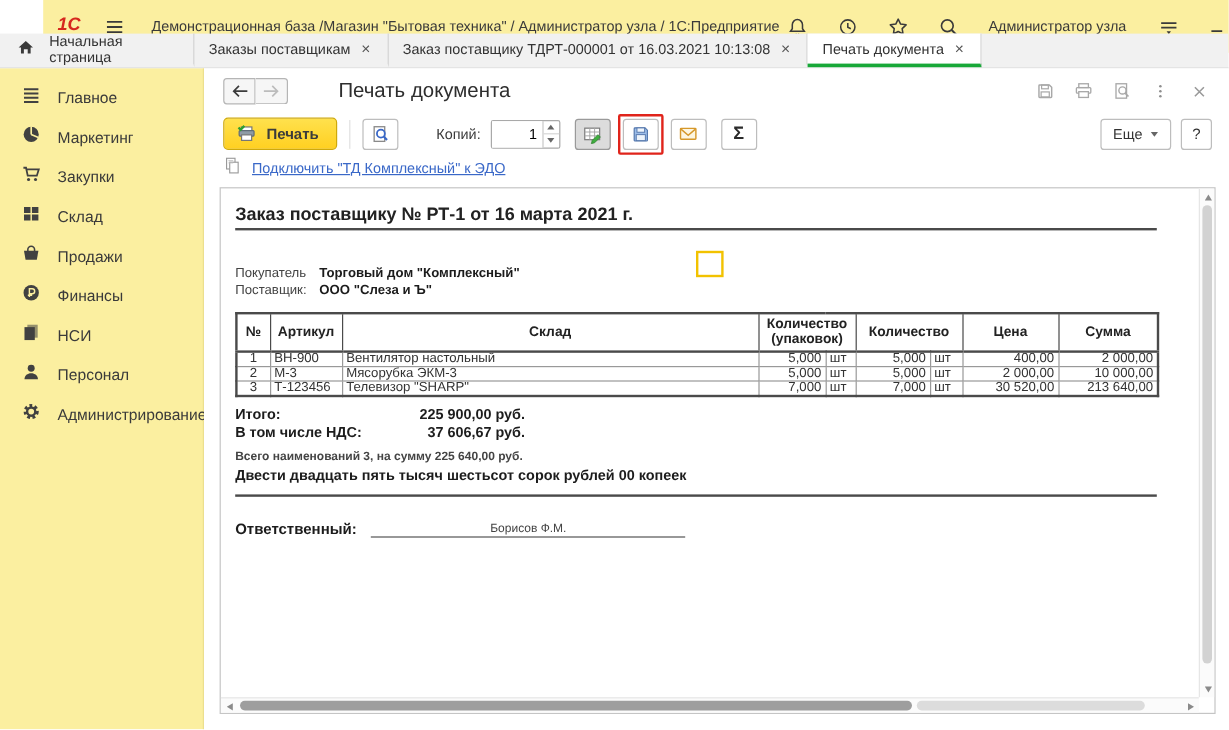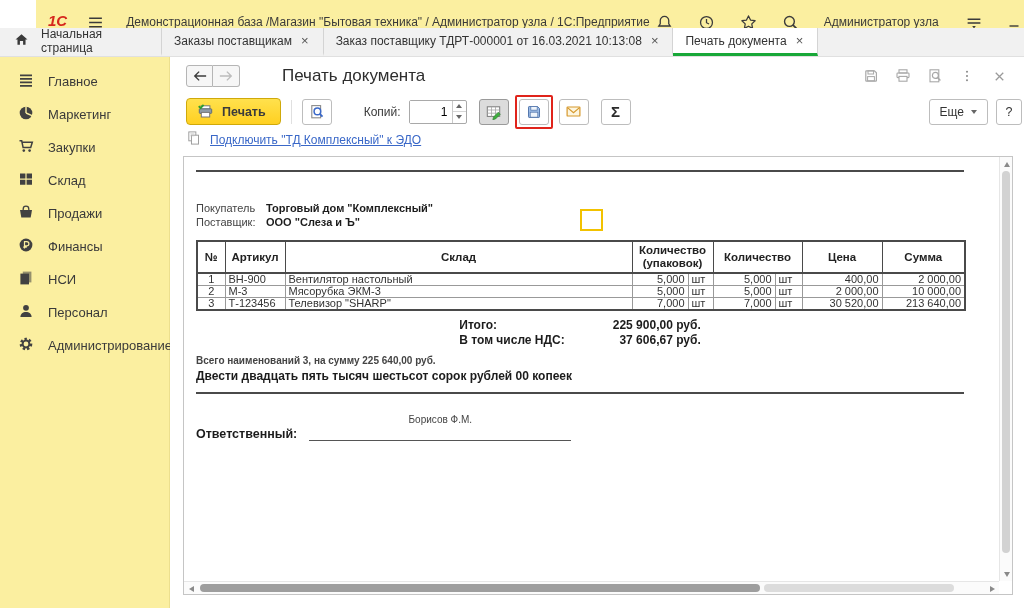--- a/index.html
+++ b/index.html
@@ -49,21 +49,21 @@
   .spinner { display:flex; height:24px; border:1px solid #a9a9a9; border-radius:2px; background:#fff; }
   .spinner input { width:42px; border:none; outline:none; text-align:right; font-size:12px; padding-right:4px; font-family:"Liberation Sans", sans-serif; }
   .spincol { width:14px; border-left:1px solid #c9c9c9; display:flex; flex-direction:column; }
   .spincol .sp { flex:1; display:flex; align-items:center; justify-content:center; cursor:pointer; }
   .spincol .sp:first-child { border-bottom:1px solid #d6d6d6; }
   .tri-up { width:0; height:0; border-left:3.5px solid transparent; border-right:3.5px solid transparent; border-bottom:4.5px solid #666; }
   .tri-dn { width:0; height:0; border-left:3.5px solid transparent; border-right:3.5px solid transparent; border-top:4.5px solid #666; }
   .btn.pressed { background:#dcdcdc; border-color:#9a9a9a; }
   .red-frame { display:inline-flex; border:2px solid #e0241b; padding:2px; border-radius:2px; margin:0 6px; }
   .sigma { font-size:15px; font-weight:bold; color:#2b2b2b; width:32px; }
-  .toolbar-right { margin-left:auto; display:flex; align-items:center; gap:8px; margin-right:2px; }
+  .toolbar-right { margin-left:auto; display:flex; align-items:center; gap:8px; margin-right:14px; }
   .btn-more { padding:0 10px; font-size:12px; color:#333; gap:7px; }
   .btn-help { width:26px; font-size:12.5px; color:#333; }
 
   .edo-row { height:24px; display:flex; align-items:center; padding-left:16px; gap:9px; }
   .edo-link { font-size:12px; color:#3a68c8; text-decoration:underline; cursor:pointer; }
 
   
   .viewer { flex:1; margin:4px 11px 13px 13px; border:1px solid #c5c5c5; position:relative; background:#fff; overflow:hidden; }
   .doc { position:absolute; left:0; top:0; right:13px; bottom:13px; padding:13px 0 0 12px; color:#3a3a3a; }
   .doc-title { font-size:15px; font-weight:bold; color:#222; margin-bottom:3px; }
@@ -71,29 +71,29 @@
   .party { display:flex; font-size:11px; line-height:14px; }
   .party .pl { width:70px; color:#444; }
   .party .pv { font-weight:bold; color:#1c1c1c; }
   .sel-box { position:absolute; left:396px; top:52px; width:23px; height:22px; border:2px solid #f2c200; background:#fff; }
 
   table.goods { border-collapse:collapse; width:768px; margin-top:11px; table-layout:fixed; }
   table.goods th { border:1px solid #4a4a4a; border-bottom:2px solid #4a4a4a; font-size:11.5px; font-weight:bold; color:#222; text-align:center; padding:2px 3px; line-height:13px; }
   table.goods td { border:1px solid #999; font-size:11px; color:#333; padding:0 3px; height:11px; line-height:11px; white-space:nowrap; overflow:hidden; }
   table.goods { border:2px solid #4a4a4a; }
   td.r { text-align:right; } td.c { text-align:center; }
-  .totals { width:768px; margin-top:7px; display:flex; justify-content:center; }
+  .totals { width:768px; margin-top:7px; display:flex; justify-content:flex-start; }
   .totals-grid { display:grid; grid-template-columns:auto 128px; column-gap:8px; row-gap:1px; font-size:12px; font-weight:bold; color:#1c1c1c; }
   .totals-grid .tv { text-align:right; }
   .summary { font-size:10px; color:#444; margin-top:8px;font-weight:bold; }
   .words { font-size:12px; font-weight:bold; color:#1c1c1c; margin-top:3px; }
   .rule2 { height:2px; background:#4a4a4a; width:768px; margin-top:9px; }
   .responsible { display:flex; align-items:flex-end; margin-top:20px; }
   .resp-lbl { font-size:12.5px; font-weight:bold; color:#1c1c1c; }
-  .sign-line { width:262px; border-bottom:1px solid #555; text-align:center; font-size:10px; color:#444; margin-left:12px; padding-bottom:15px; }
+  .sign-line { width:262px; border-bottom:1px solid #555; text-align:center; font-size:10px; color:#444; margin-left:12px; padding-bottom:1px; }
 
   
   .vscroll { position:absolute; top:0; right:0; bottom:13px; width:13px; background:#fbfbfb; border-left:1px solid #e6e6e6; }
   .vthumb { position:absolute; left:2px; right:2px; top:14px; bottom:28px; background:#d2d2d2; border-radius:4px; }
   .varrow { position:absolute; left:0; width:13px; height:12px; display:flex; align-items:center; justify-content:center; }
   .hscroll { position:absolute; left:0; right:13px; bottom:0; height:13px; background:#fbfbfb; border-top:1px solid #e6e6e6; }
   .hthumb { position:absolute; top:2px; bottom:2px; left:16px; width:560px; background:#9e9e9e; border-radius:4px; }
   .htrack2 { position:absolute; top:2px; bottom:2px; left:580px; width:190px; background:#dcdcdc; border-radius:4px; }
   .harrow { position:absolute; top:0; width:12px; height:13px; display:flex; align-items:center; justify-content:center; }
   .t-up { width:0;height:0;border-left:3.5px solid transparent;border-right:3.5px solid transparent;border-bottom:5px solid #8a8a8a; }
@@ -372,20 +372,21 @@
             <rect x="3" y="1.5" width="7.5" height="9.5" fill="#fff" stroke="#9a9a9a" stroke-width="1"></rect>
             <rect x="5.8" y="5" width="7.5" height="9.5" fill="#fff" stroke="#9a9a9a" stroke-width="1"></rect>
             <path d="M4.6 3.6h4.3M4.6 5.6h4.3" stroke="#c0c0c0" stroke-width="0.8"></path>
           </svg>
       </span>
       <span class="edo-link">Подключить "ТД Комплексный" к ЭДО</span>
     </div>
 
     <div class="viewer">
       <div class="doc">
+        <div class="doc-title">Заказ поставщику № РТ-1 от 16 марта 2021 г.</div>
         <div class="rule"></div>
 
         <div class="sel-box"></div>
 
         <div style="margin-top:29px;">
           <div class="party">
             <span class="pl">Покупатель</span>
             <span class="pv">Торговый дом "Комплексный"</span>
           </div>
           <div class="party">

